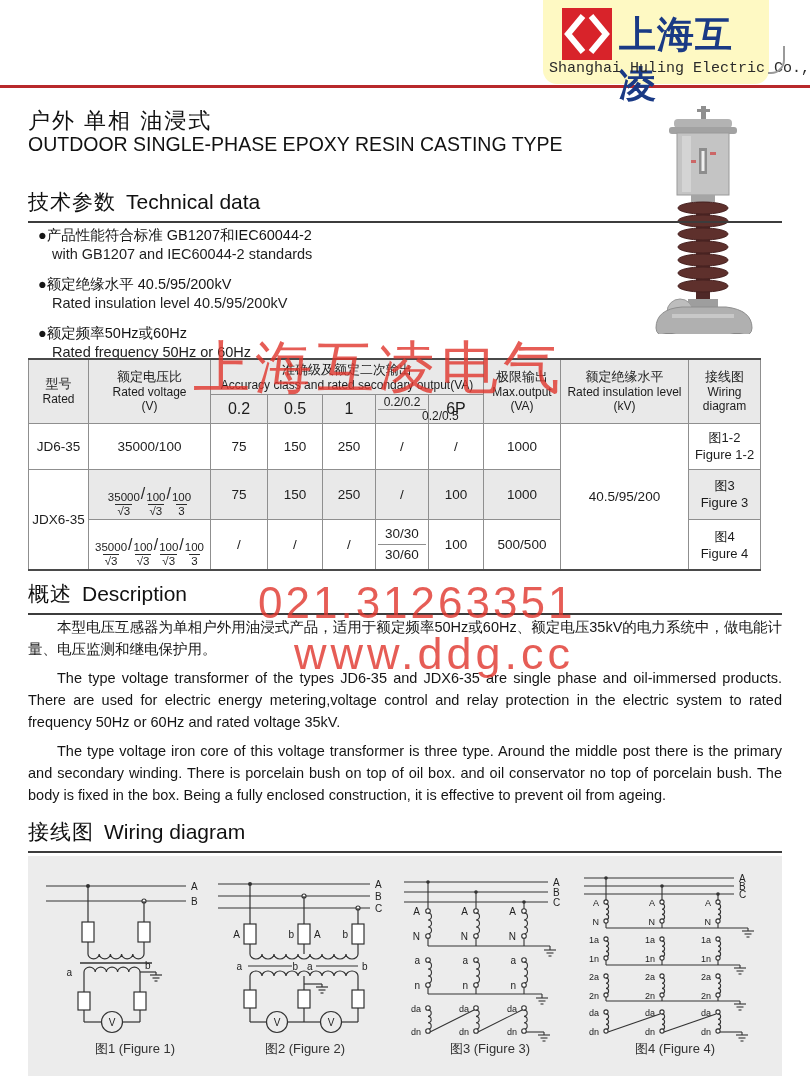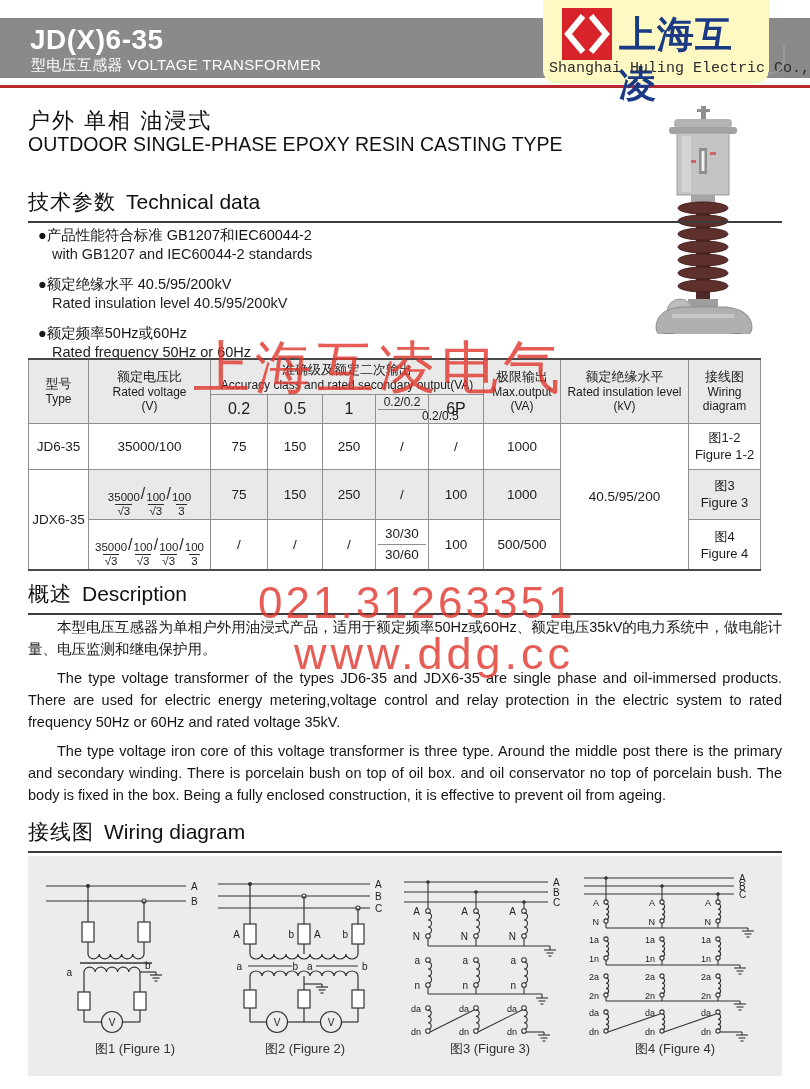--- a/index.html
+++ b/index.html
@@ -81,24 +81,20 @@
   svg.diag text{font-family:"Liberation Sans","DejaVu Sans",sans-serif;font-size:10px;fill:#222;}
   svg.diag text.sm{font-size:9px;}
   .caption{position:absolute;top:1040px;width:130px;text-align:center;font-size:13px;color:#333;}
   .cap1{left:70px;} .cap2{left:240px;} .cap3{left:425px;} .cap4{left:610px;}
 </style>
 </head>
 <body>
 
 <div class="page">
 
-  <div class="header-bar">
-    <div class="hdr-model">JD(X)6-35</div>
-    <div class="hdr-sub">型电压互感器 VOLTAGE TRANSFORMER</div>
-  </div>
   <div class="accent-line"></div>
   <div class="logo-box">
     <svg class="logo-mark" width="50" height="52" viewBox="0 0 50 52">
       <rect x="0" y="0" width="50" height="52" fill="#d8232a"></rect>
       <polyline points="21,8 6,26 21,44" fill="none" stroke="#fff" stroke-width="6"></polyline>
       <polyline points="29,8 44,26 29,44" fill="none" stroke="#fff" stroke-width="6"></polyline>
     </svg>
     <div class="logo-cn">上海互凌</div>
     <div class="company">Shanghai Huling Electric Co.,Ltd.</div>
     <div class="swoosh"></div>
@@ -164,21 +160,21 @@
           <col style="width:53px">
           <col style="width:55px">
           <col style="width:77px">
         <col style="width:128px">
           <col style="width:72px">
       </colgroup>
       <tbody>
           <tr class="hrow1">
         <th rowspan="2">
           <div class="h-cn">型号</div>
-              <div class="h-en">Type</div>
+              <div class="h-en">Rated</div>
         </th>
         <th rowspan="2">
           <div class="h-cn">额定电压比</div>
               <div class="h-en">Rated voltage</div>
               <div class="h-en">(V)</div>
         </th>
         <th colspan="5">
           <div class="h-cn">准确级及额定二次输出</div>
               <div class="h-en">Accuracy class and rated secondary output(VA)</div>
         </th>

